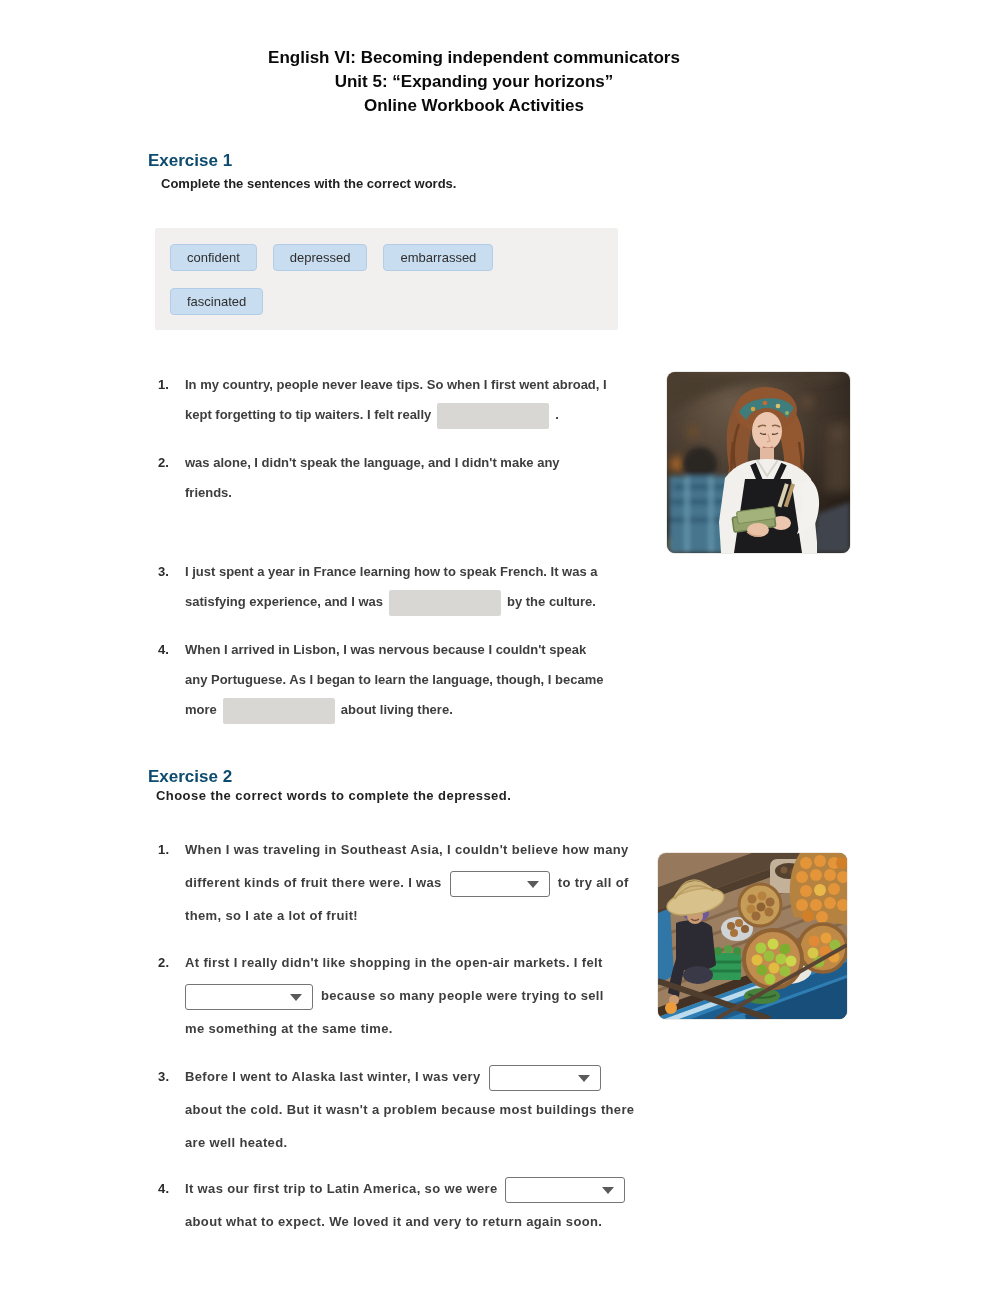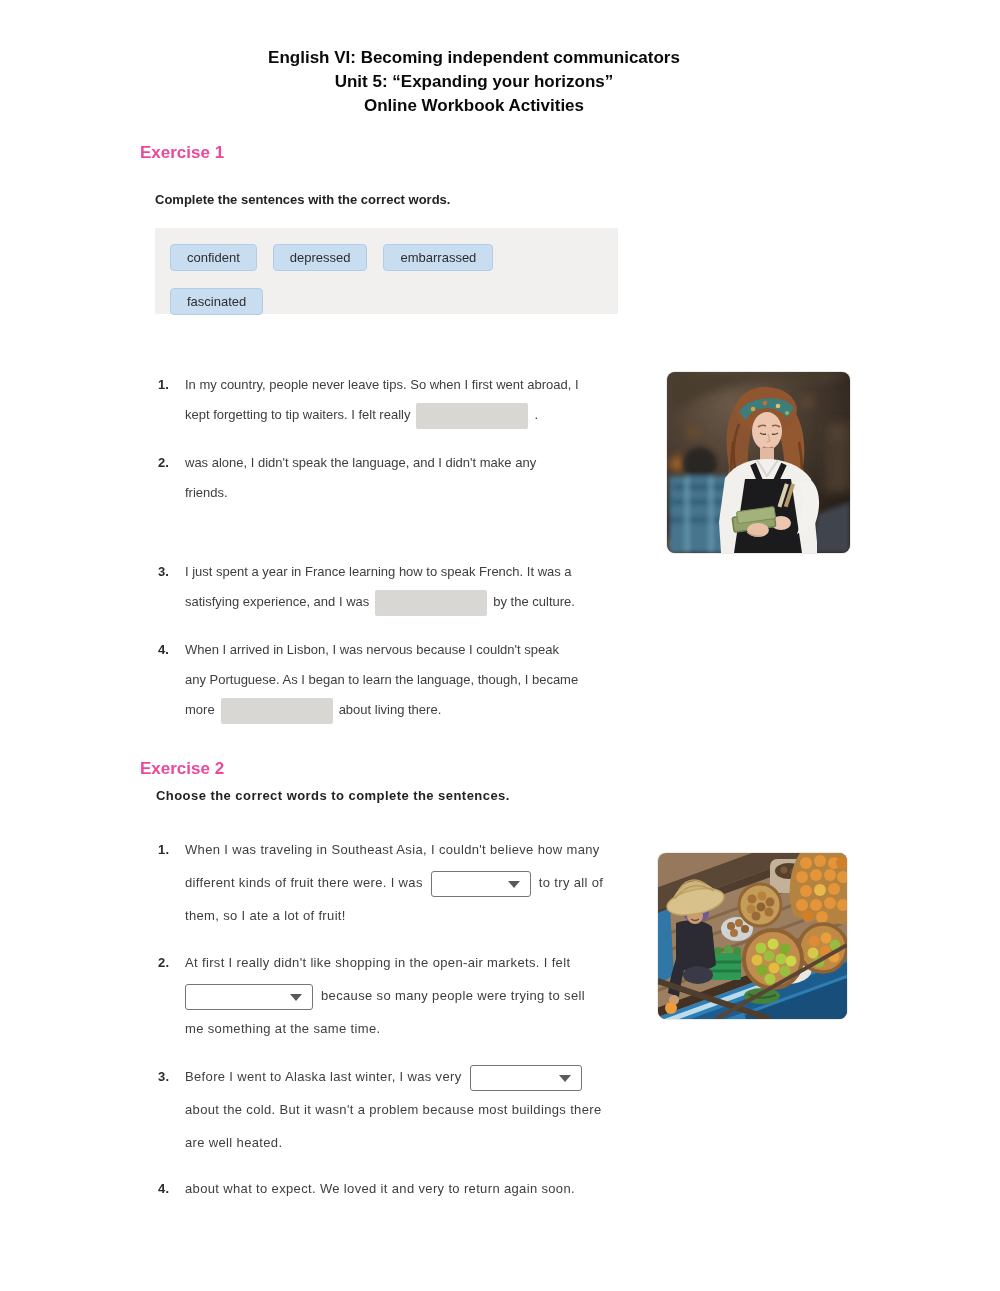--- a/index.html
+++ b/index.html
@@ -4,39 +4,39 @@
 <style>
   html,body{margin:0;padding:0;background:#ffffff;}
   .page{position:relative;width:1000px;height:1291px;background:#ffffff;overflow:hidden;
         font-family:"Liberation Sans",sans-serif;color:#3e3e3e;}
 
   
   .hdr{position:absolute;top:46px;left:0;width:948px;text-align:center;
        font-weight:bold;font-size:17px;line-height:24px;color:#0a0a0a;}
 
   
-  .ex-title{position:absolute;font-size:17px;font-weight:bold;color:#ec4899;margin:0;}
+  .ex-title{position:absolute;font-size:17px;font-weight:bold;color:#0c4a6e;margin:8px;}
   #ex1-title{left:140px;top:143px;}
   #ex2-title{left:140px;top:759px;}
   .instr{position:absolute;font-size:13px;font-weight:bold;color:#222;margin:0;}
-  #ex1-instr{left:155px;top:176px;margin-top:16px;}
+  #ex1-instr{left:161px;top:176px;}
   #ex2-instr{left:156px;top:788px;letter-spacing:.45px;}
 
   
-  .word-bank{position:absolute;left:155px;top:228px;width:463px;height:86px;
+  .word-bank{position:absolute;left:155px;top:228px;width:463px;height:102px;
              box-sizing:border-box;background:#f1f0ee;border-radius:2px;padding:16px 15px;}
   .chips{width:365px;display:flex;flex-wrap:wrap;row-gap:17px;column-gap:16px;}
   .chip{display:inline-block;background:#c9ddf0;border:1px solid #b3cde6;border-radius:4px;
         padding:5px 16px;font-size:13px;color:#2e2e2e;cursor:pointer;}
 
   
   .item{position:absolute;left:158px;}
   .num{position:absolute;left:0;top:0;font-weight:bold;color:#2b2b2b;font-size:13px;}
   .sent{margin-left:27px;}
-  .line{white-space:nowrap;}
+  .line{white-space:nowrap;font-weight:bold;}
   .ex1 .line,.ex1 .num{line-height:30px;min-height:30px;font-size:13px;}
   .ex2 .line,.ex2 .num{line-height:33px;min-height:33px;font-size:13px;letter-spacing:.35px;}
   #ex1-items .item:nth-child(1){top:370px;}
   #ex1-items .item:nth-child(2){top:448px;}
   #ex1-items .item:nth-child(3){top:557px;}
   #ex1-items .item:nth-child(4){top:635px;}
   #ex2-items .item:nth-child(1){top:833px;}
   #ex2-items .item:nth-child(2){top:946px;}
   #ex2-items .item:nth-child(3){top:1060px;}
   #ex2-items .item:nth-child(4){top:1172px;}
@@ -180,21 +180,21 @@
       <g transform="rotate(-8 90 150)">
         <rect x="66" y="142" width="42" height="15" rx="2" fill="#93a26b" stroke="#6e7f4e" stroke-width="1.5"></rect>
         <rect x="71" y="137" width="38" height="12" rx="2" fill="#a3b17a" stroke="#7a8a58" stroke-width="1"></rect>
       </g>
       <ellipse cx="91" cy="158" rx="11" ry="7" fill="#e8c0a6"></ellipse>
       <path d="M80,160 q6,5 14,4" stroke="#cfa183" stroke-width="1.5" fill="none"></path>
     </svg>
   </figure>
 
   <h2 class="ex-title" id="ex2-title">Exercise 2</h2>
-  <p class="instr" id="ex2-instr">Choose the correct words to complete the sentences.</p>
+  <p class="instr" id="ex2-instr">Choose the correct words to complete the depressed.</p>
 
   <div class="ex2" id="ex2-items">
       <div class="item">
         <span class="num">1.</span>
         <div class="sent">
           <div class="line"><span>When I was traveling in Southeast Asia, I couldn't believe how many</span></div>
           <div class="line"><span>different kinds of fruit there were. I was</span><span class="dd" style="width: 100px;"><span class="dd-arrow"></span></span><span>to try all of</span></div>
           <div class="line"><span>them, so I ate a lot of fruit!</span></div>
         </div>
       </div>
@@ -210,20 +210,21 @@
         <span class="num">3.</span>
         <div class="sent">
           <div class="line"><span>Before I went to Alaska last winter, I was very</span><span class="dd" style="width: 112px;"><span class="dd-arrow"></span></span></div>
           <div class="line"><span>about the cold. But it wasn't a problem because most buildings there</span></div>
           <div class="line"><span>are well heated.</span></div>
         </div>
       </div>
       <div class="item">
         <span class="num">4.</span>
         <div class="sent">
+          <div class="line"><span>It was our first trip to Latin America, so we were</span><span class="dd" style="width: 120px;"><span class="dd-arrow"></span></span></div>
           <div class="line"><span>about what to expect. We loved it and very to return again soon.</span></div>
         </div>
       </div>
     </div>
 
   <figure class="photo" id="photo2">
     <svg width="189" height="166" viewBox="0 0 189 166" xmlns="http://www.w3.org/2000/svg">
       <rect width="189" height="166" fill="#96795d"></rect>
       <g transform="rotate(-20 94 83)">
         <rect x="-40" y="30" width="270" height="100" fill="#9c7f61"></rect>

